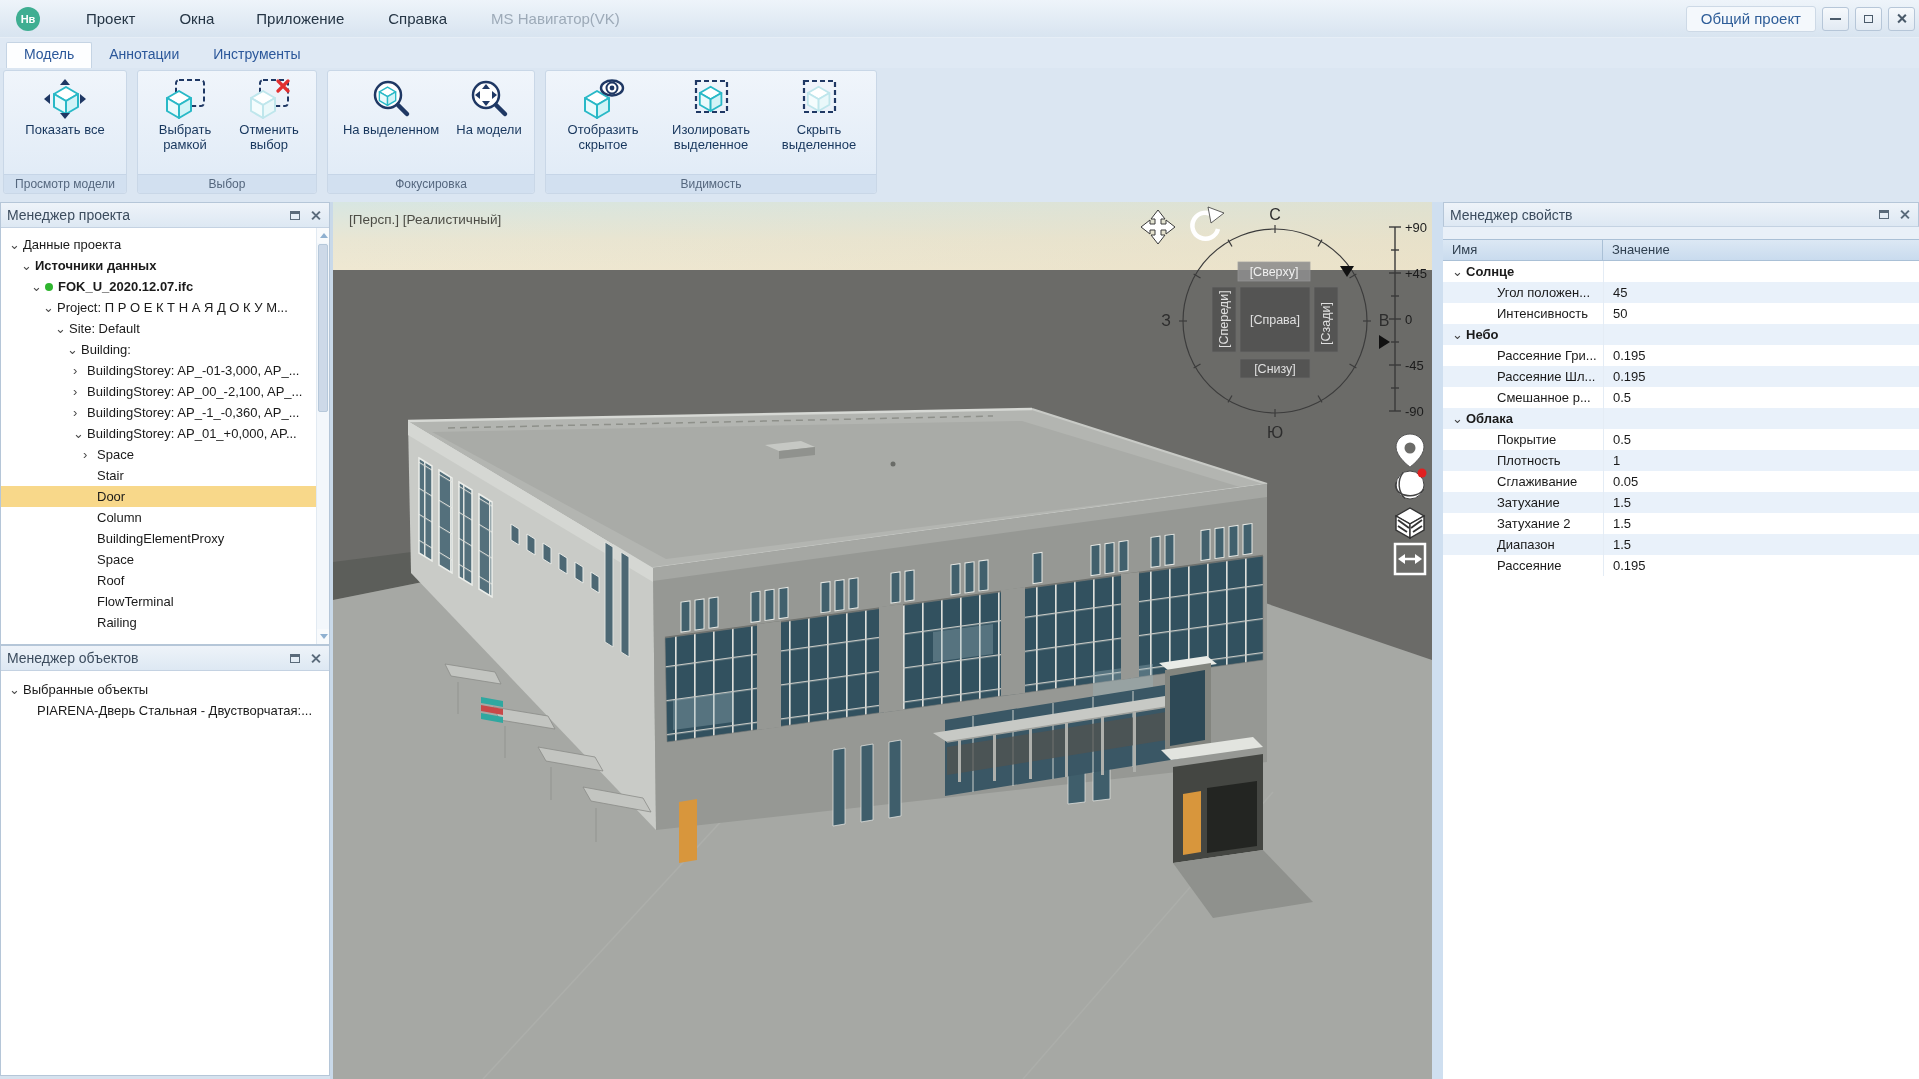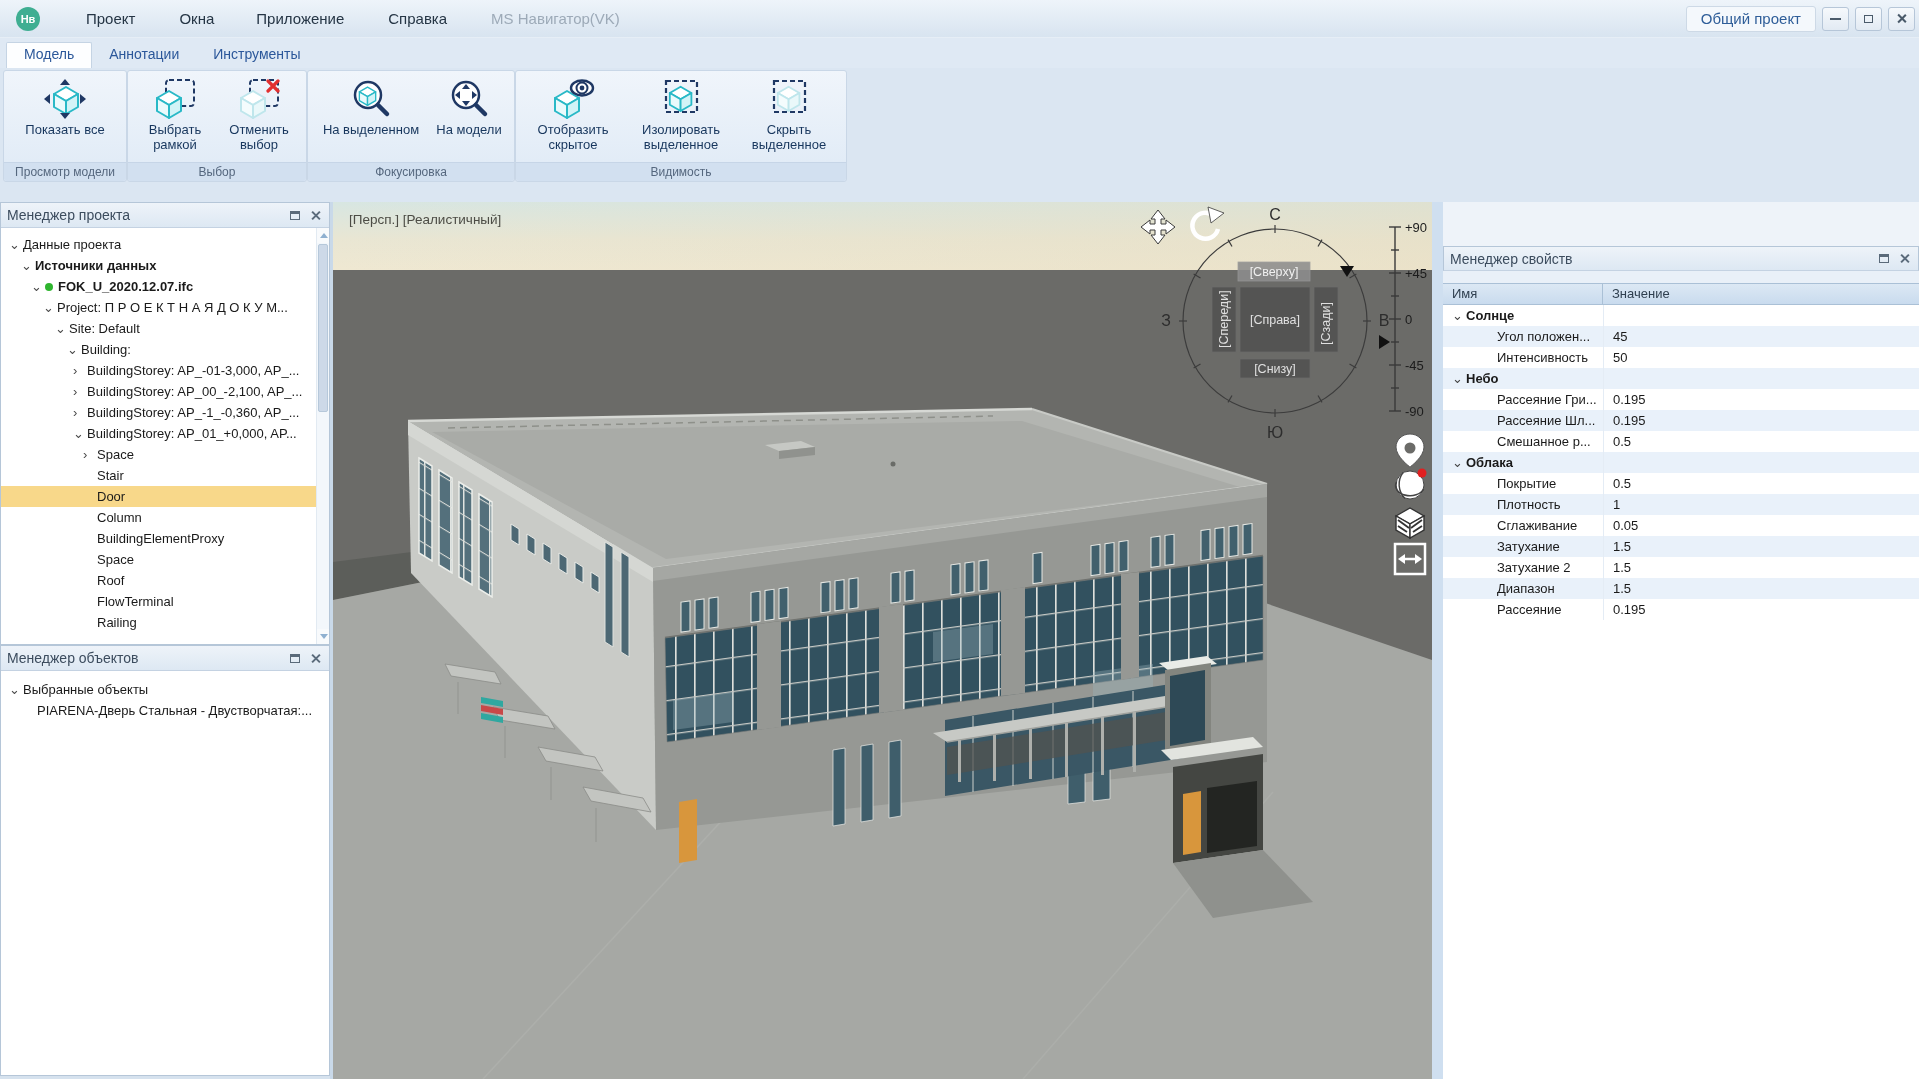--- a/index.html
+++ b/index.html
@@ -22,21 +22,21 @@
   .glyph-min{width:11px;height:2px;background:#4a5a6a;}
   .glyph-max{width:9px;height:8px;border:1.5px solid #4a5a6a;}
   .glyph-x{position:relative;width:11px;height:11px;}
   .glyph-x::before,.glyph-x::after{content:"";position:absolute;left:5px;top:0;width:1.8px;height:11px;background:#4a5a6a;}
   .glyph-x::before{transform:rotate(45deg);} .glyph-x::after{transform:rotate(-45deg);}
   
   .tabrow{height:30px;background:#dfe9f4;display:flex;align-items:flex-end;padding-left:6px;}
   .rtab{font-size:14px;color:#2b579a;padding:3px 17px 6px;cursor:default;}
   .rtab.active{background:#fdfeff;border:1px solid #c5d4e4;border-bottom:none;border-radius:2px 2px 0 0;}
   
-  .ribbon{height:134px;background:#dbe6f2;display:flex;align-items:stretch;padding:2px 6px 20px 3px;gap:0;}
+  .ribbon{height:134px;background:#dbe6f2;display:flex;align-items:stretch;padding:2px 6px 8px 3px;gap:10px;}
   .rgroup{background:linear-gradient(#f0f5fb,#dfeaf6);border:1px solid #c9d7e7;border-radius:3px;
     display:flex;flex-direction:column;}
   .rbtns{flex:1;display:flex;align-items:flex-start;justify-content:center;padding:4px 5px 0;}
   .rbtn{display:flex;flex-direction:column;align-items:center;padding-top:4px;}
   .rbtn svg{width:44px;height:40px;margin-bottom:3px;}
   .rbl{font-size:13px;line-height:15px;color:#17365d;text-align:center;}
   .w112{width:112px}.w84{width:84px}.w116{width:116px}.w80{width:80px}
   .w104{width:104px}.w112b{width:112px}
   .rlabel{height:19px;background:#d2e0f0;border-top:1px solid #c6d5e7;font-size:12px;color:#55677e;
     text-align:center;line-height:18px;border-radius:0 0 3px 3px;}
@@ -623,21 +623,21 @@
       <line x1="1070" y1="357" x2="1084" y2="357" stroke="#ffffff" stroke-width="2.5"></line>
       <polygon points="1065,357 1072,352 1072,362" fill="#ffffff"></polygon>
       <polygon points="1089,357 1082,352 1082,362" fill="#ffffff"></polygon>
     </g>
   </svg>
   </div>
 
   <div class="vsplit"></div>
 
   <div class="rightcol">
-    <div class="ptitle" style="border:1px solid #b5c6d8;border-bottom:1px solid #c4d2e2;margin-top:44px;">
+    <div class="ptitle" style="border:1px solid #b5c6d8;border-bottom:1px solid #c4d2e2;">
       <span>Менеджер свойств</span>
       <span class="sp"></span>
       <span class="ico-float"></span>
       <span class="ico-close"></span>
     </div>
     <div class="props-gap"></div>
     <div class="phead">
       <div class="hname">Имя</div>
       <div class="hval">Значение</div>
     </div>

